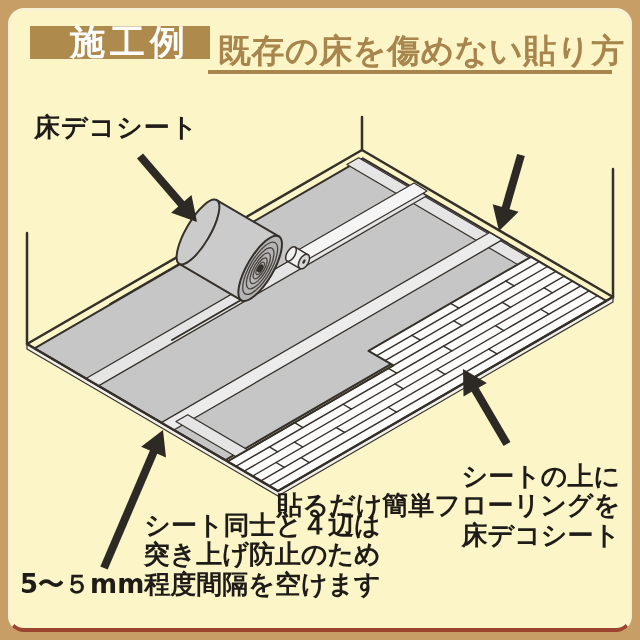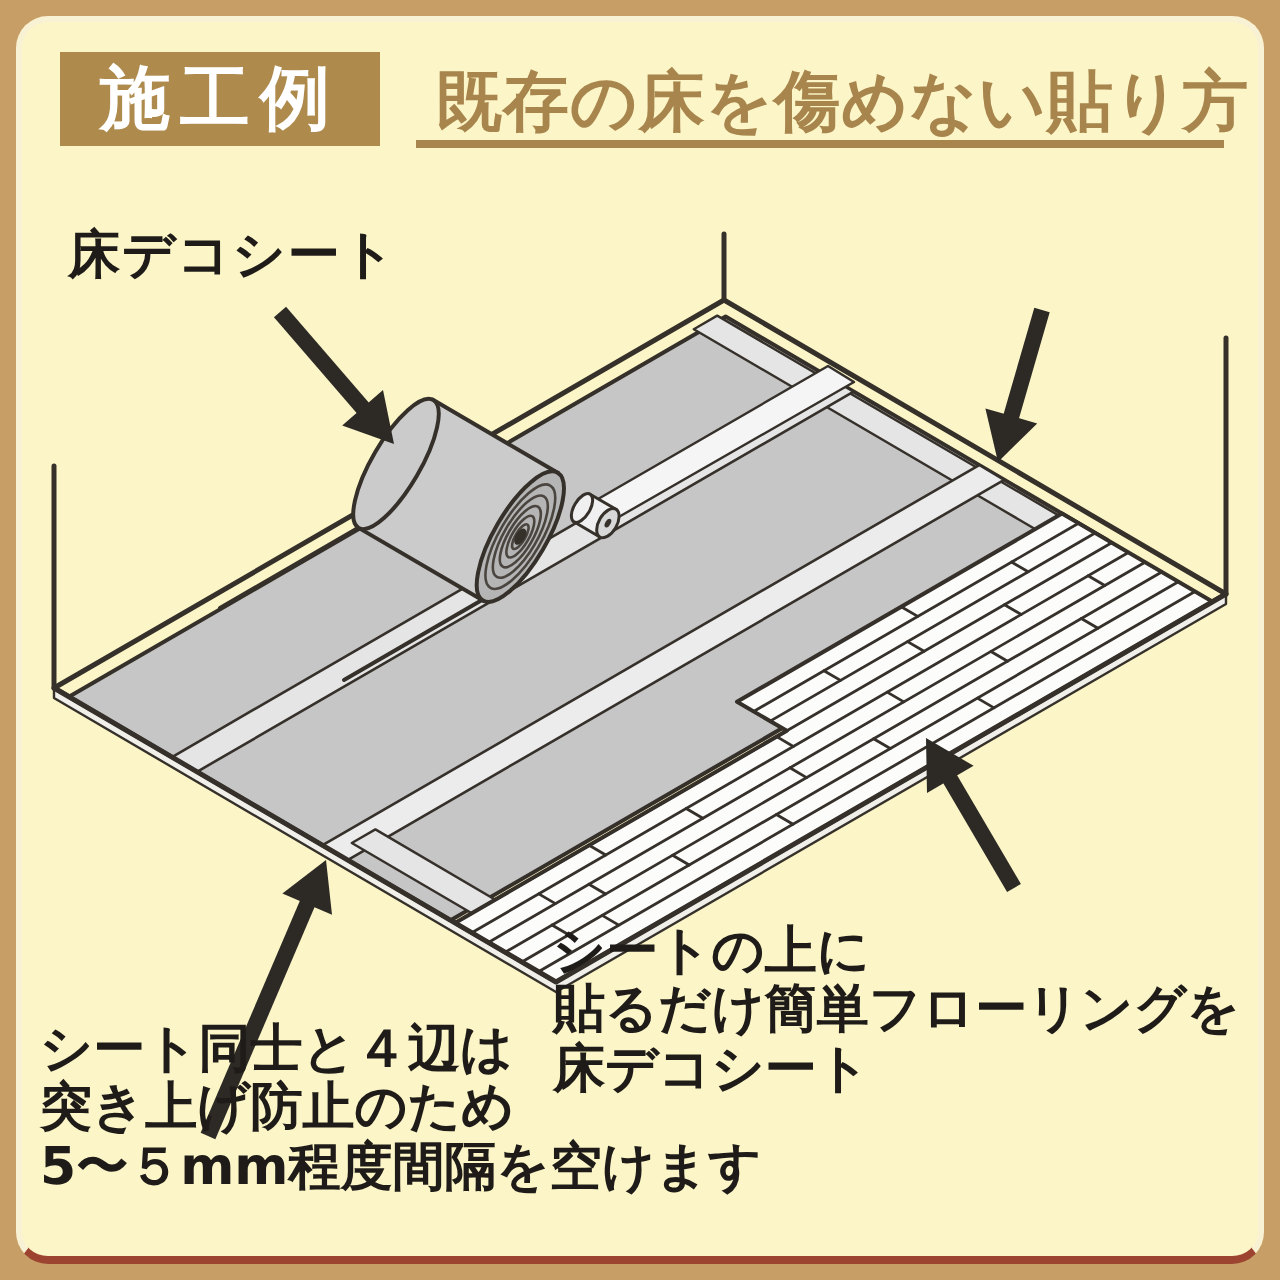--- a/index.html
+++ b/index.html
@@ -3,37 +3,37 @@
 <meta charset="utf-8">
 <style>
   html,body{margin:0;padding:0;}
   .page{position:relative;width:640px;height:640px;background:var(--page-bg,#C79E66);
         font-family:"DejaVu Sans",sans-serif;overflow:hidden;}
   .card{position:absolute;inset:8px;background:var(--card-bg,#FBF5C7);
         border:3px solid var(--card-edge,#F8F1D3);
         border-bottom:4px solid var(--card-bottom,#9C4430);
         border-radius:16px;z-index:0;}
   #diagram{position:absolute;left:0;top:0;z-index:1;}
-  .badge{position:absolute;left:30px;top:26px;width:160px;height:47px;
+  .badge{position:absolute;left:30px;top:26px;width:160px;height:33px;
          background:var(--badge-bg,#AE8A4C);color:var(--badge-text,#FFFFFF);
          font-size:35px;font-weight:bold;letter-spacing:5px;
          display:flex;align-items:center;justify-content:center;
-         z-index:2;white-space:nowrap;}
+         z-index:2;white-space:nowrap;padding-left:20px;}
   .title{position:absolute;left:206px;top:29px;font-size:33px;font-weight:600;
          color:var(--title,#A8854C);z-index:2;white-space:nowrap;letter-spacing:0.5px;margin-left:12px;}
   .title-underline{position:absolute;left:208px;top:70px;width:404px;height:4px;
          background:var(--title,#A8854C);z-index:2;}
   .lbl{position:absolute;font-size:26px;font-weight:600;color:var(--text,#1E1B18);
        z-index:2;white-space:nowrap;letter-spacing:1px;}
   .lbl-sheet{left:34px;top:110px;}
   .lbl-tape{left:445px;top:120px;}
   .note{position:absolute;font-size:26px;font-weight:600;color:var(--text,#1E1B18);
         line-height:1.13;z-index:2;white-space:nowrap;}
-  .note-left{left:20px;top:511px;text-align:left;}
-  .note-right{right:20px;top:462px;}
+  .note-left{left:20px;top:511px;text-align:right;}
+  .note-right{right:20px;top:462px;text-align:right;}
 </style>
 </head>
 <body>
 
 <div class="page">
   <div class="card"></div>
 
   <svg id="diagram" width="640" height="640" viewBox="0 0 640 640">
       <polygon points="362.0,150.0 613.0,297.0 278.0,491.0 27.0,344.0" fill="#FBF5C7" stroke="#35302A" stroke-width="2.5" stroke-linejoin="round"></polygon>
       <polygon points="27.0,344.0 278.0,491.0 613.0,297.0 613.0,302.0 278.0,496.0 27.0,349.0" fill="#F0EFEA" stroke="#35302A" stroke-width="1.2" stroke-linejoin="round"></polygon>

